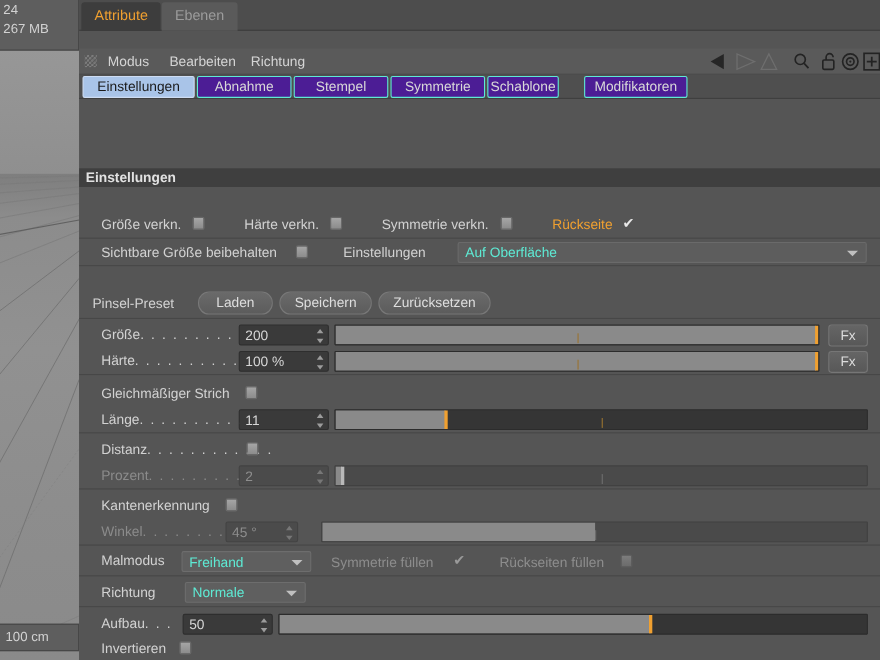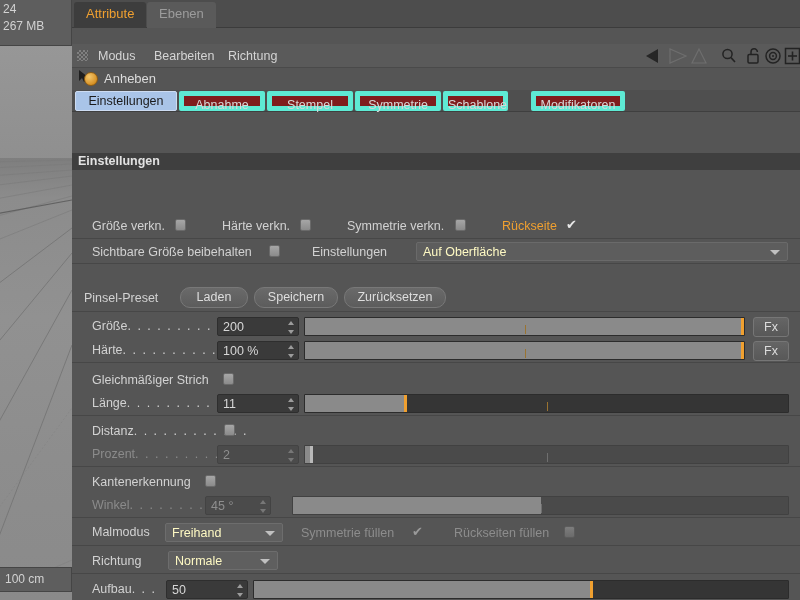--- a/index.html
+++ b/index.html
@@ -100,22 +100,22 @@
   }
 
   
   #subtabs {
     position: relative; height: 22px; background: #4f4f4f;
     border-bottom: 1px solid #3f3f3f;
   }
   .stab {
     position: absolute; top: 1px; height: 20px; line-height: 19px;
     text-align: center; font-size: 12.5px;
-    background: #7f1d1d; color: #d8d8d8;
-    border: 5px solid #5eead4; border-radius: 2px;
+    background: #4c1d95; color: #d8d8d8;
+    border: 1px solid #5eead4; border-radius: 2px;
   }
   .stab.sel {
     background: #a9c4e8; color: #1a1a1a; border: 1px solid #cddcf2;
   }
 
   
   .row { position: relative; }
   .sep { position: absolute; left: 0; width: 728px; height: 1px; background: #474747; }
   .lbl { position: absolute; font-size: 12.5px; color: #d2d2d2; white-space: nowrap; }
   .lbl.dim { color: #8d8d8d; }
@@ -182,21 +182,21 @@
   }
   .slider .tick.pale { background: #6f6f6f; }
 
   
   .dropdown {
     position: absolute; height: 19px; background: #5f5f5f;
     border: 1px solid #6d6d6d; border-radius: 2px;
   }
   .dropdown .dv {
     position: absolute; left: 6px; top: 1px; height: 17px; line-height: 17px;
-    font-size: 12.5px; color: #fef9c3; white-space: nowrap;
+    font-size: 12.5px; color: #5eead4; white-space: nowrap;
   }
   .dropdown .arr {
     position: absolute; right: 7px; top: 7px; width: 0; height: 0;
     border-left: 5px solid transparent; border-right: 5px solid transparent;
     border-top: 5px solid #c0c0c0;
   }
   .dropdown.wide { background: #5d5d5d; border-color: #6a6a6a; }
 
   
   .pbtn {
@@ -310,27 +310,20 @@
         <circle cx="9" cy="9" r="3.4" fill="none" stroke="#232323" stroke-width="1.5"></circle>
         <circle cx="9" cy="9" r="1" fill="#232323"></circle>
       </svg>
       <svg class="menu-icon" style="left:712px;top:3px;width:17px;height:18px" viewBox="0 0 17 18">
         <rect x="1.5" y="1.5" width="14" height="15" fill="none" stroke="#232323" stroke-width="1.5"></rect>
         <line x1="8.5" y1="4.5" x2="8.5" y2="13.5" stroke="#232323" stroke-width="1.6"></line>
         <line x1="4" y1="9" x2="13" y2="9" stroke="#232323" stroke-width="1.6"></line>
       </svg>
     </div>
 
-    <div id="objheader">
-      <svg id="obj-pen" viewBox="0 0 14 14">
-        <polygon points="2,1 2,12 5,9 7,13 9,12 7,8 11,8" fill="#1e1e1e"></polygon>
-      </svg>
-      <div id="obj-icon"></div>
-      <div id="obj-name">Anheben</div>
-    </div>
 
     <div id="subtabs">
       <div class="stab sel" style="left:3px;width:102px">
         <span>Einstellungen</span>
       </div>
       <div class="stab" style="left:107px;width:86px">
         <span>Abnahme</span>
       </div>
       <div class="stab" style="left:195px;width:86px">
         <span>Stempel</span>

